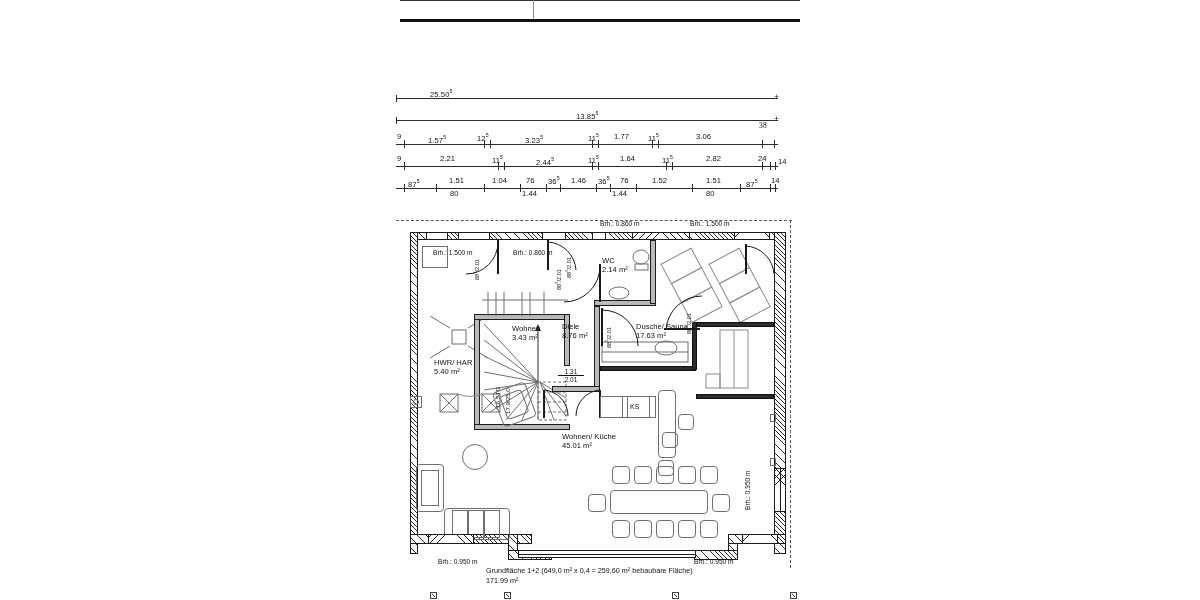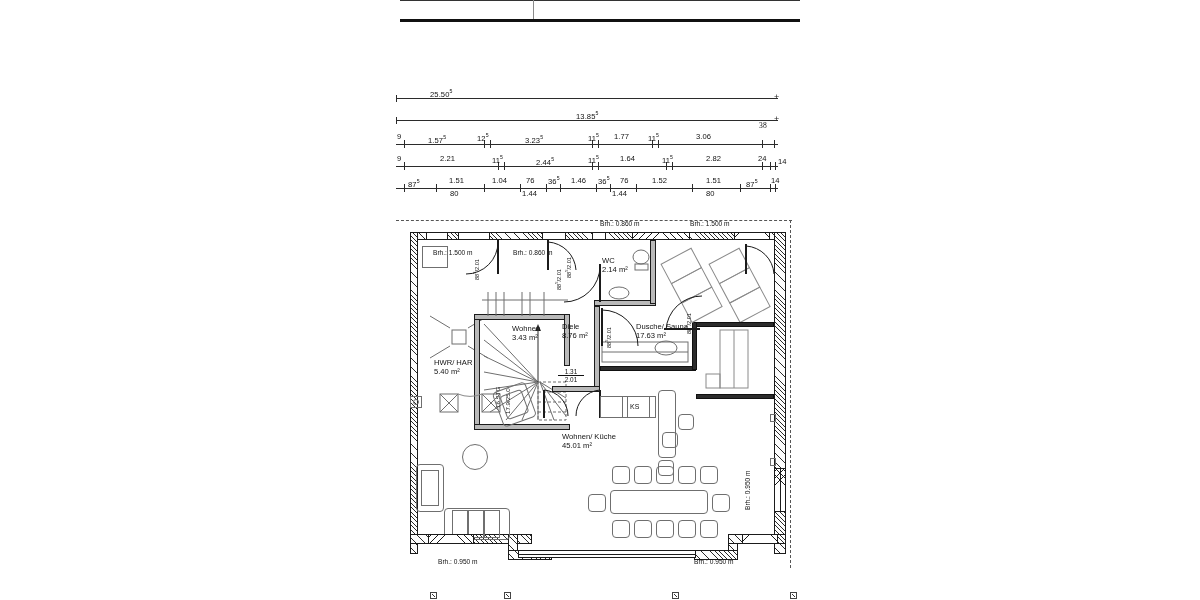--- a/index.html
+++ b/index.html
@@ -515,19 +515,23 @@
     <div class="anno" style="left:42px;top:340px;">Brh.: 0.950  m</div>
     <div class="anno" style="left:298px;top:340px;">Brh.: 0.950  m</div>
 
     <div class="window v" style="left:378px;top:250px;width:12px;height:44px;"></div>
     <div class="anno rot" style="left:348px;top:292px;">Brh.: 0.950  m</div>
     <div class="fx" style="left:374px;top:196px;width:6px;height:8px;"></div>
     <div class="fx" style="left:374px;top:240px;width:6px;height:8px;"></div>
 
   </div>
 
+  <div id="footer-note">
+    <div>Grundfläche 1+2    (649,0 m² x 0,4 = 259,60 m² bebaubare Fläche)</div>
+    <div>171.99 m²</div>
+  </div>
 
   <div class="marker" style="left:430px;top:592px;"></div>
   <div class="marker" style="left:504px;top:592px;"></div>
   <div class="marker" style="left:672px;top:592px;"></div>
   <div class="marker" style="left:790px;top:592px;"></div>
 
 </div>
 
 </body></html>

